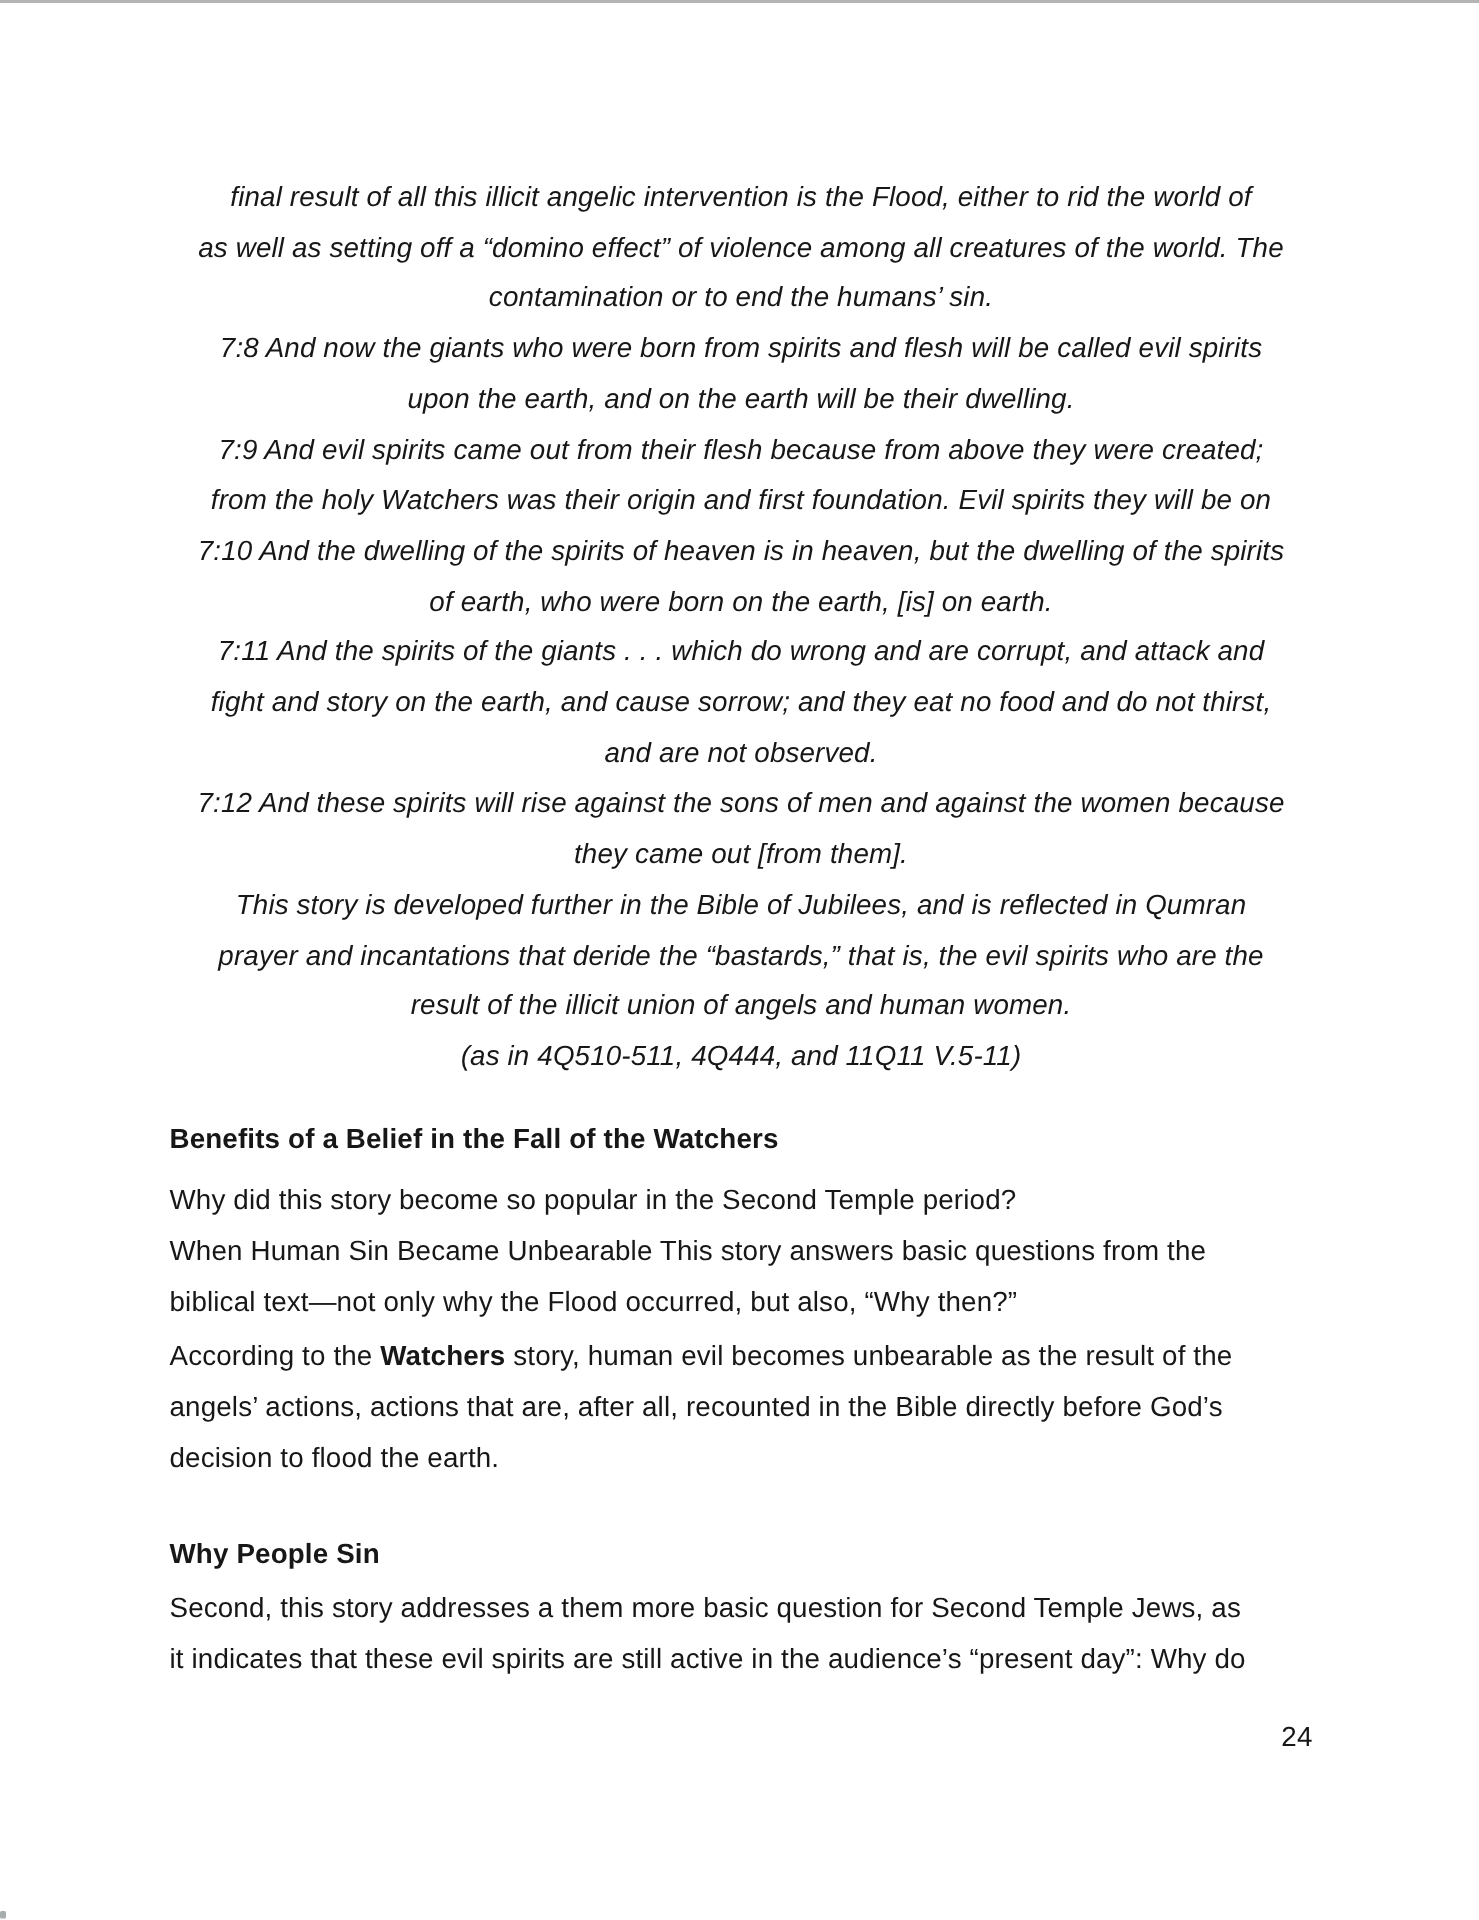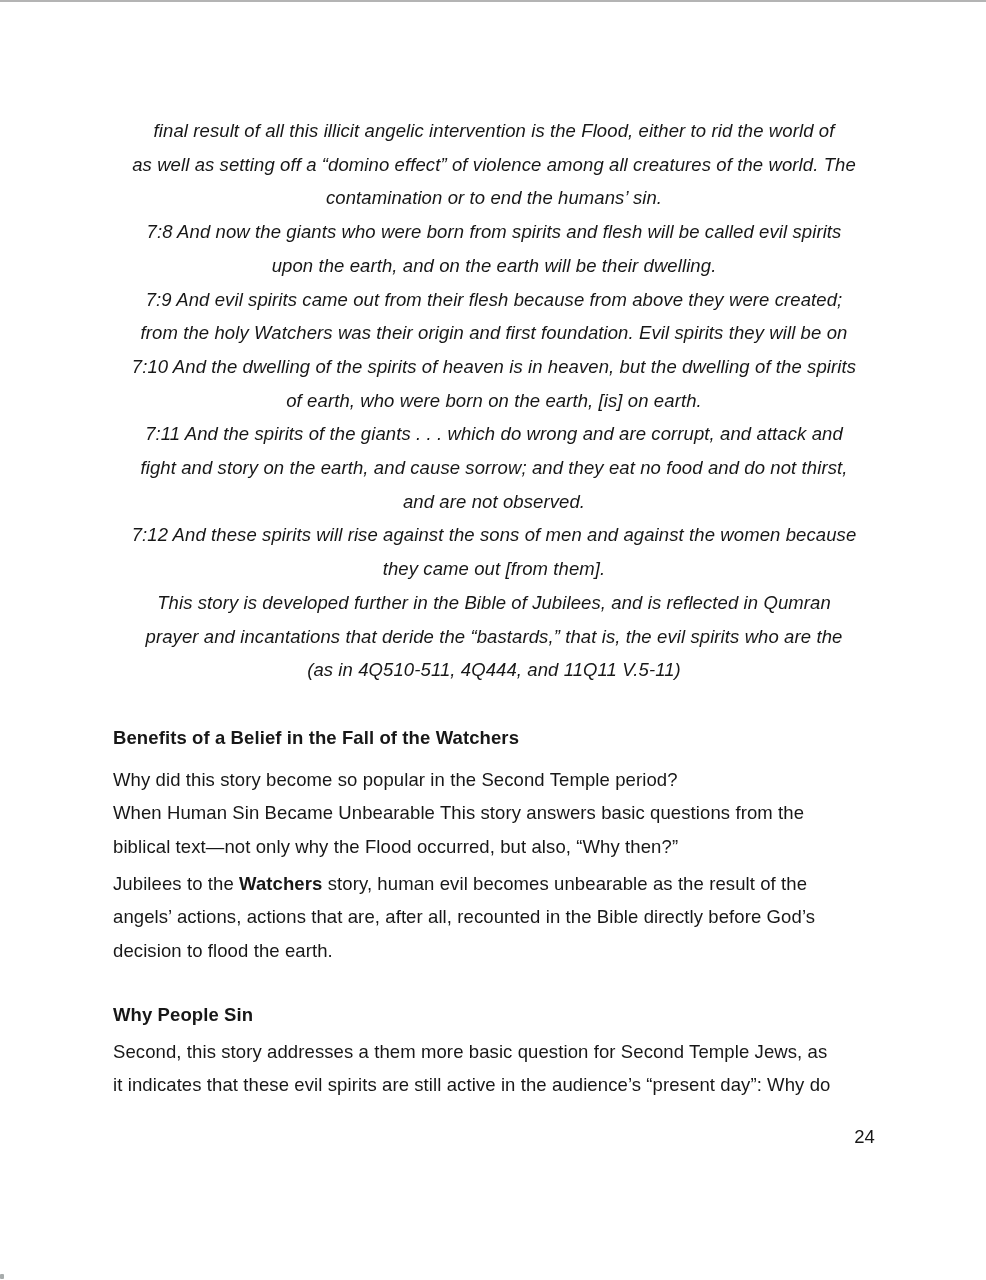--- a/index.html
+++ b/index.html
@@ -47,21 +47,21 @@
   .tline {
     white-space: nowrap;
   }
   .para {
     text-align: left;
   }
   .section-heading {
     font-size: 18.5px;
     font-weight: bold;
     line-height: 33.7px;
-    margin: 34px 0 8px 0;
+    margin: 21px 0 8px 0;
   }
   .section-heading.second {
     margin-top: 30px;
     margin-bottom: 3px;
   }
   .para-according {
     margin-top: 3px;
   }
   .inline-bold {
     font-weight: bold;
@@ -103,40 +103,41 @@
         <div class="tline">fight and story on the earth, and cause sorrow; and they eat no food and do not thirst,</div>
         <div class="tline">and are not observed.</div>
       </div>
     <div>
         <div class="tline">7:12 And these spirits will rise against the sons of men and against the women because</div>
         <div class="tline">they came out [from them].</div>
       </div>
     <div>
         <div class="tline">This story is developed further in the Bible of Jubilees, and is reflected in Qumran</div>
         <div class="tline">prayer and incantations that deride the “bastards,” that is, the evil spirits who are the</div>
+        <div class="tline">result of the illicit union of angels and human women.</div>
       </div>
     <div>
         <div class="tline">(as in 4Q510-511, 4Q444, and 11Q11 V.5-11)</div>
       </div>
   </div>
 
   <div class="section-heading">Benefits of a Belief in the Fall of the Watchers</div>
 
   <div class="para">
       <div class="tline">Why did this story become so popular in the Second Temple period?</div>
     </div>
 
   <div class="para">
       <div class="tline">When Human Sin Became Unbearable This story answers basic questions from the</div>
       <div class="tline">biblical text—not only why the Flood occurred, but also, “Why then?”</div>
     </div>
 
   <div class="para para-according">
     <div class="tline">
-      <span>Jubilees to the </span><span class="inline-bold">Watchers</span><span> story, human evil becomes unbearable as the result of the</span>
+      <span>According to the </span><span class="inline-bold">Watchers</span><span> story, human evil becomes unbearable as the result of the</span>
     </div>
     <div>
         <div class="tline">angels’ actions, actions that are, after all, recounted in the Bible directly before God’s</div>
         <div class="tline">decision to flood the earth.</div>
       </div>
   </div>
 
   <div class="section-heading second">Why People Sin</div>
 
   <div class="para">

